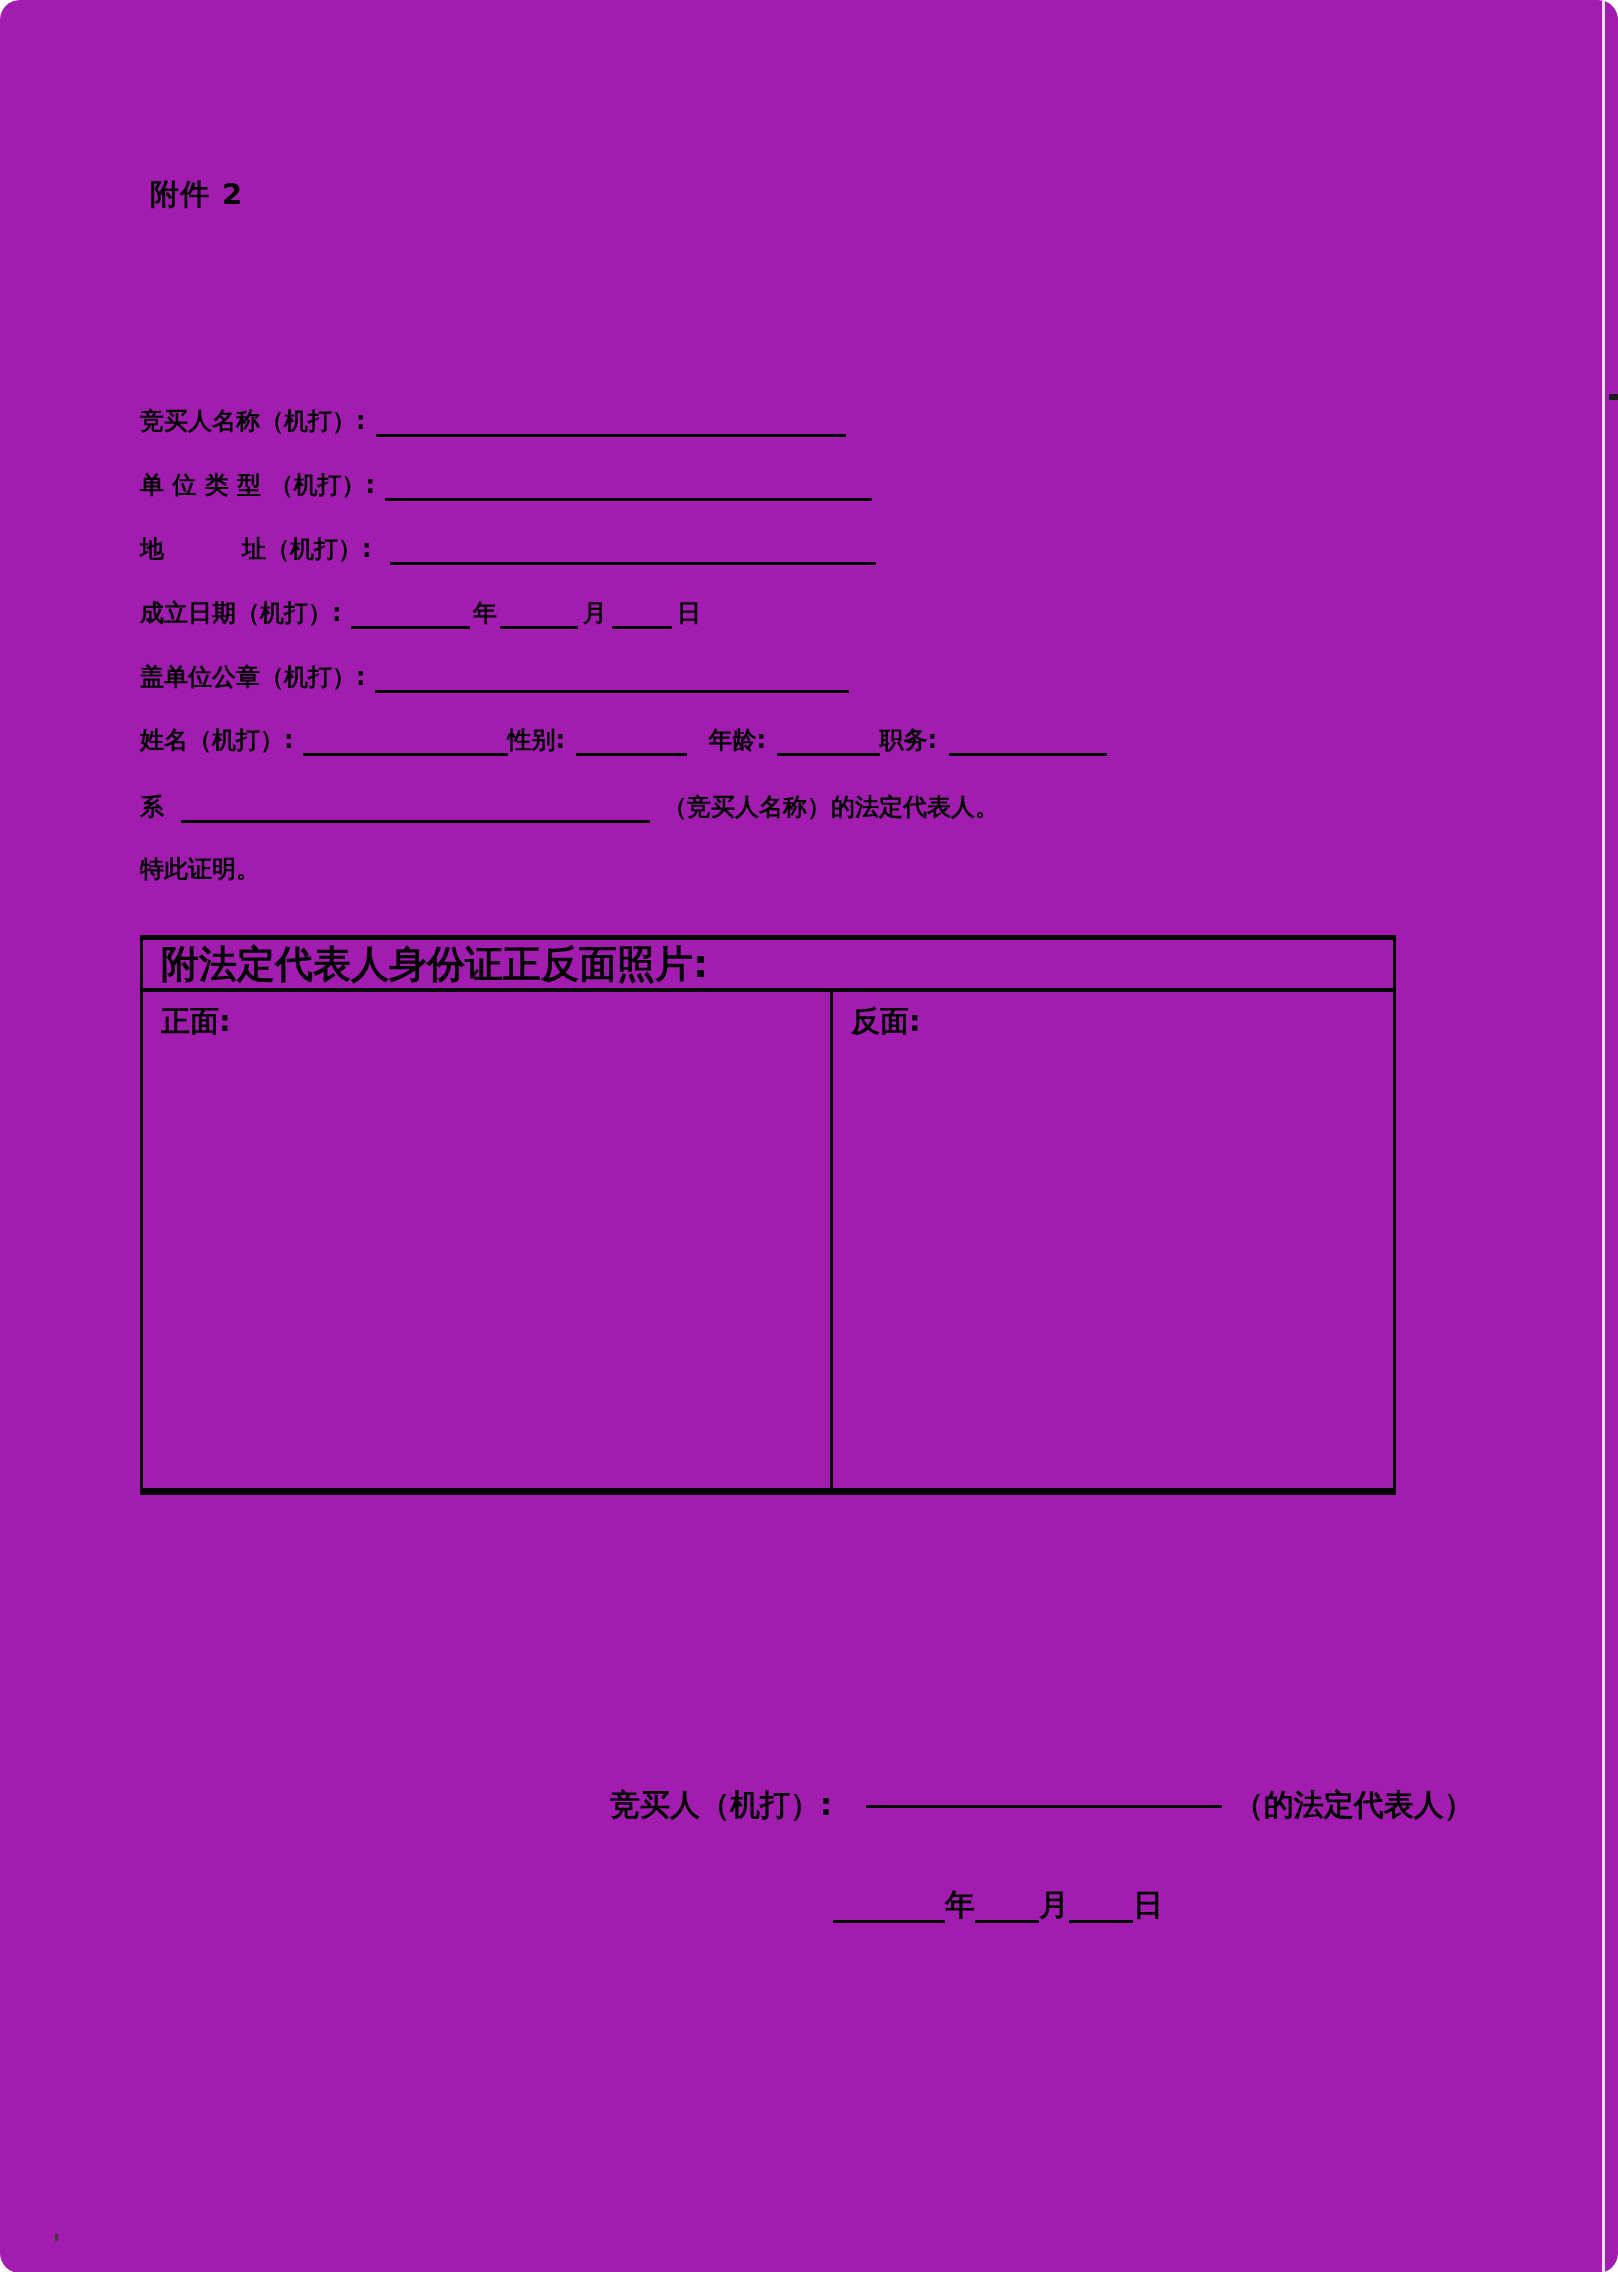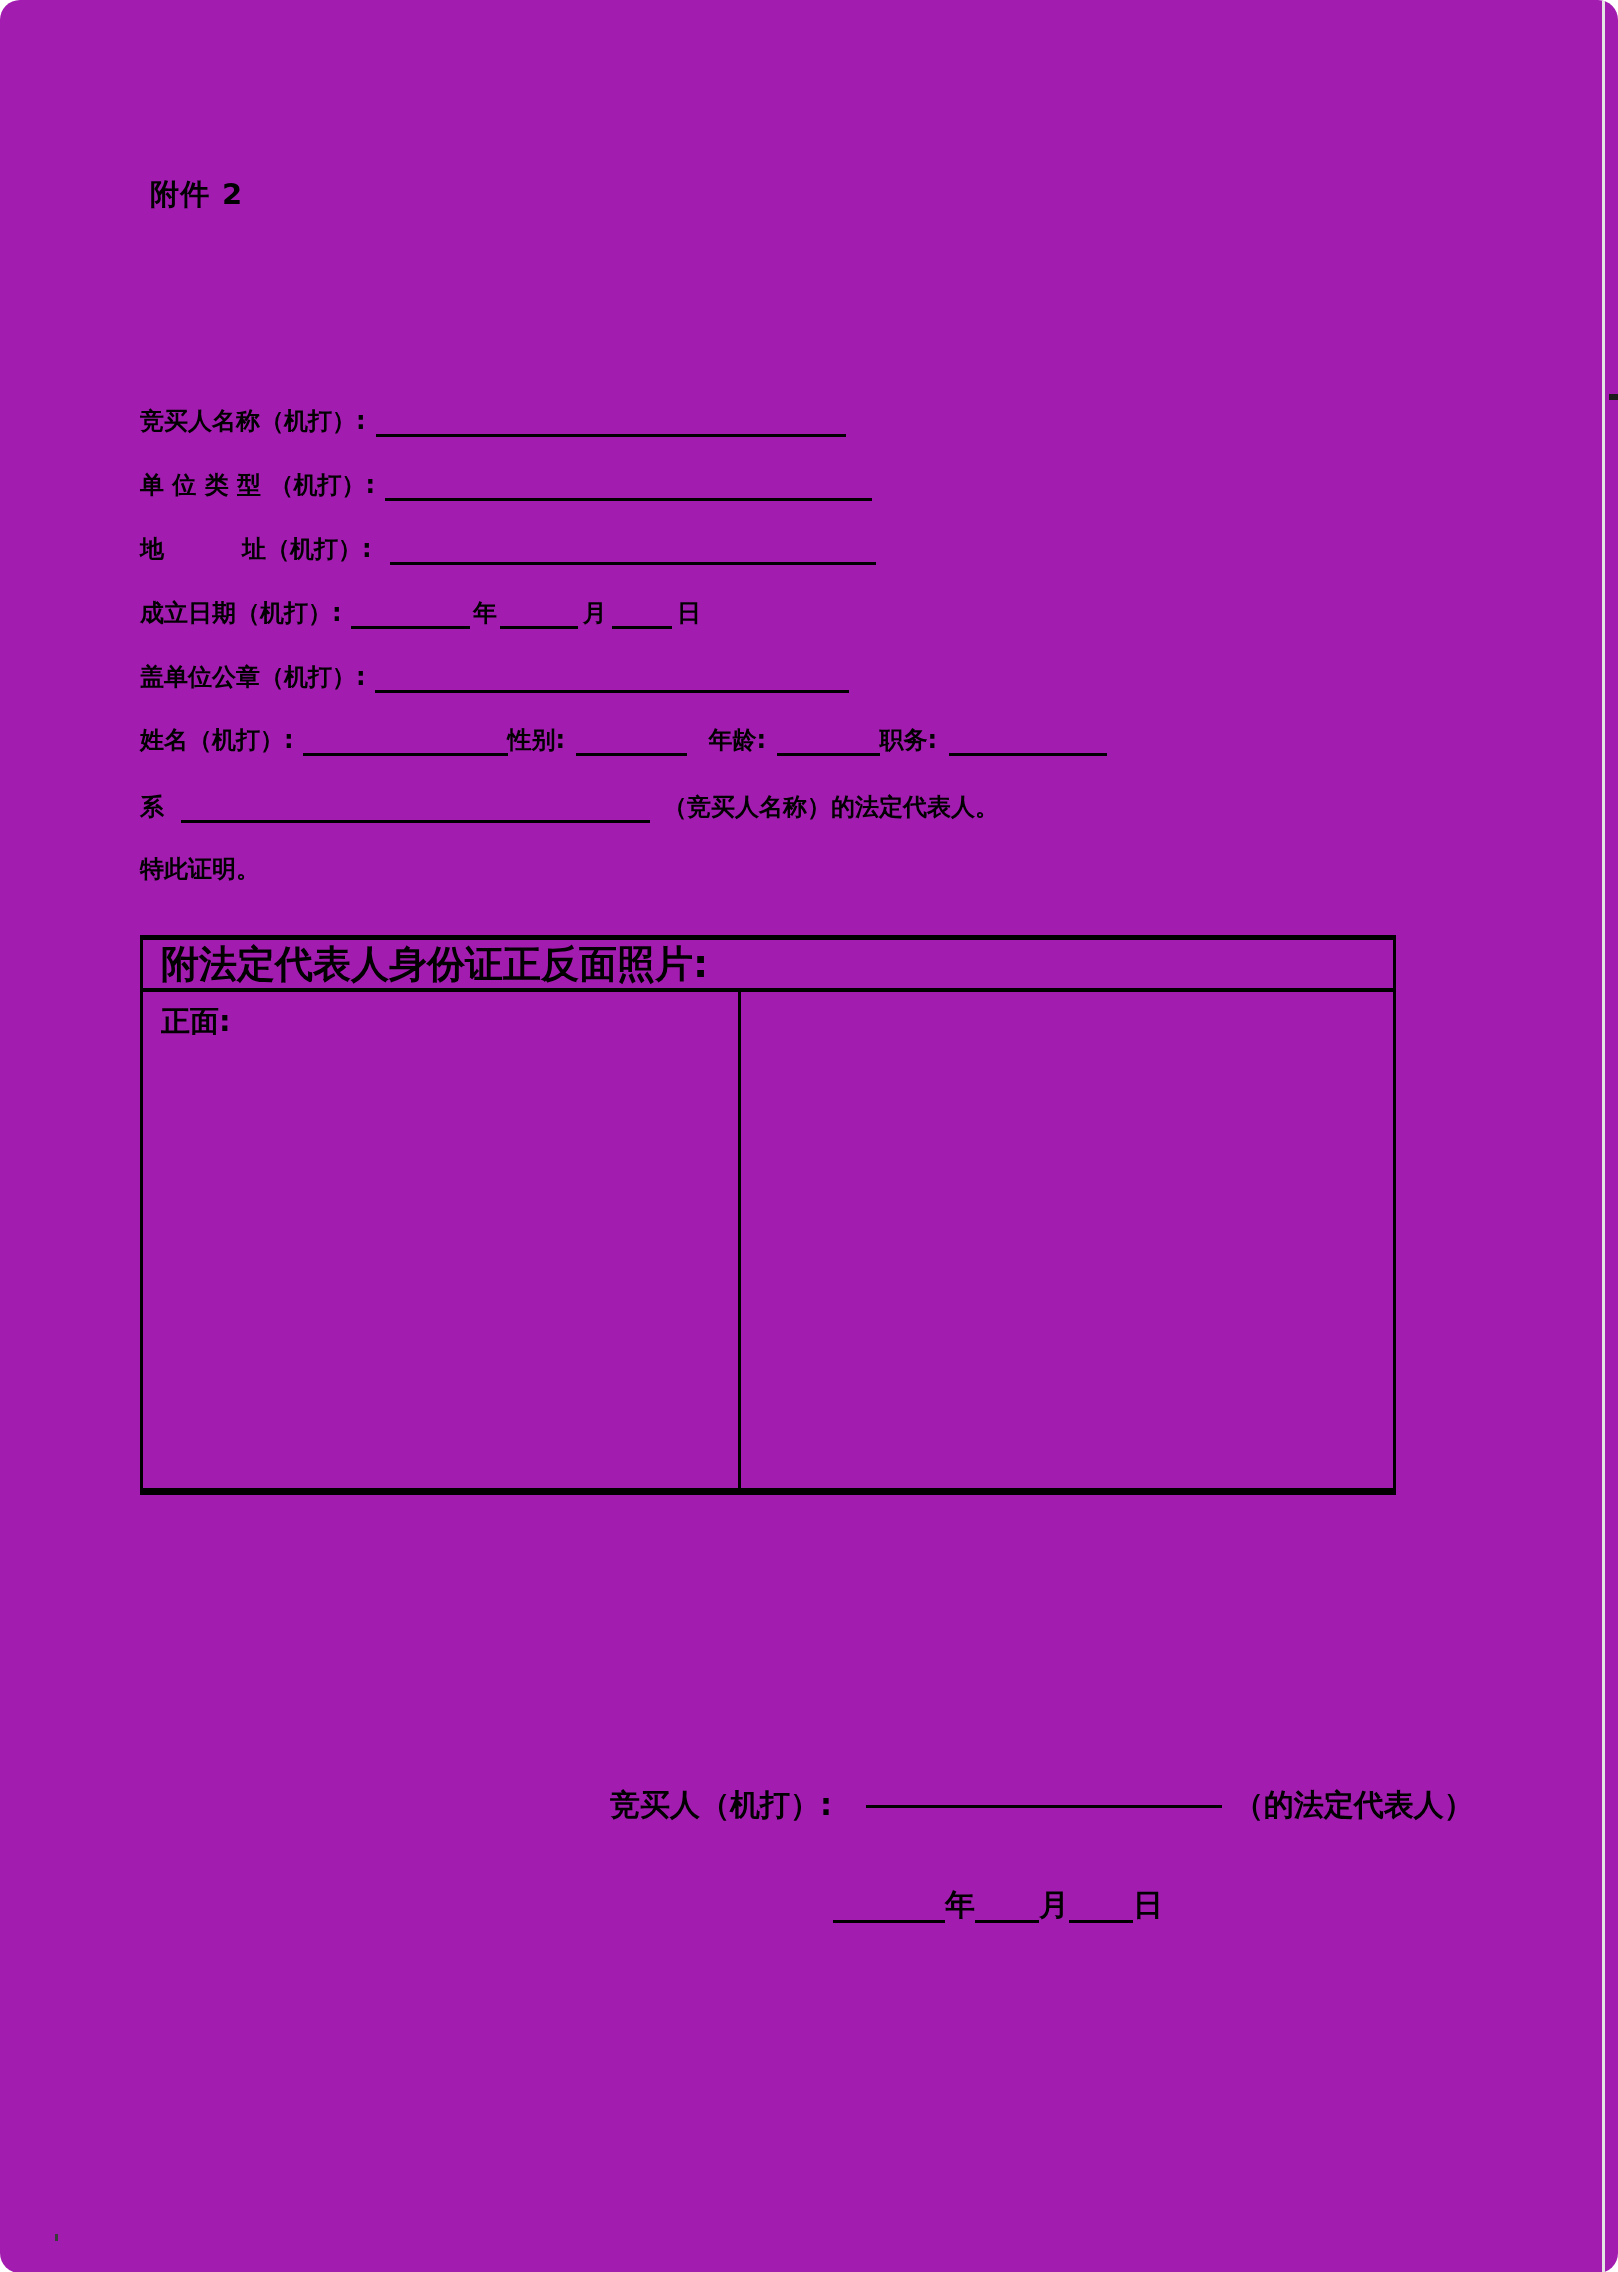--- a/index.html
+++ b/index.html
@@ -79,21 +79,21 @@
   .photo-table .tbl-body {
     flex: 1;
     display: flex;
   }
   .photo-table .cell {
     box-sizing: border-box;
     padding: 10.4px 0 0 18px;
     font-size: 29px;
   }
   .photo-table .cell-front {
-    width: 598px;
+    width: 690px;
     border-right: 3.3px solid #000000;
   }
   .photo-table .cell-back {
     flex: 1;
   }
 
   .footer-bidder-row {
     position: absolute;
     left: 610px;
     top: 1789px;
@@ -201,20 +201,23 @@
   </div>
 
   <div class="photo-table">
     <div class="tbl-header">
       <span>附法定代表人身份证正反面照片:</span>
     </div>
     <div class="tbl-body">
       <div class="cell cell-front">
         <span>正面:</span>
       </div>
+      <div class="cell cell-back">
+        <span>反面:</span>
+      </div>
     </div>
   </div>
 
   <div class="footer-bidder-row">
     <span class="lbl">竞买人（机打）:</span>
     <span class="blank" style="width: 356px; margin-left: 34px;"></span>
     <span class="lbl" style="margin-left: 11.7px;">（的法定代表人）</span>
   </div>
 
   <div class="footer-date-row">

